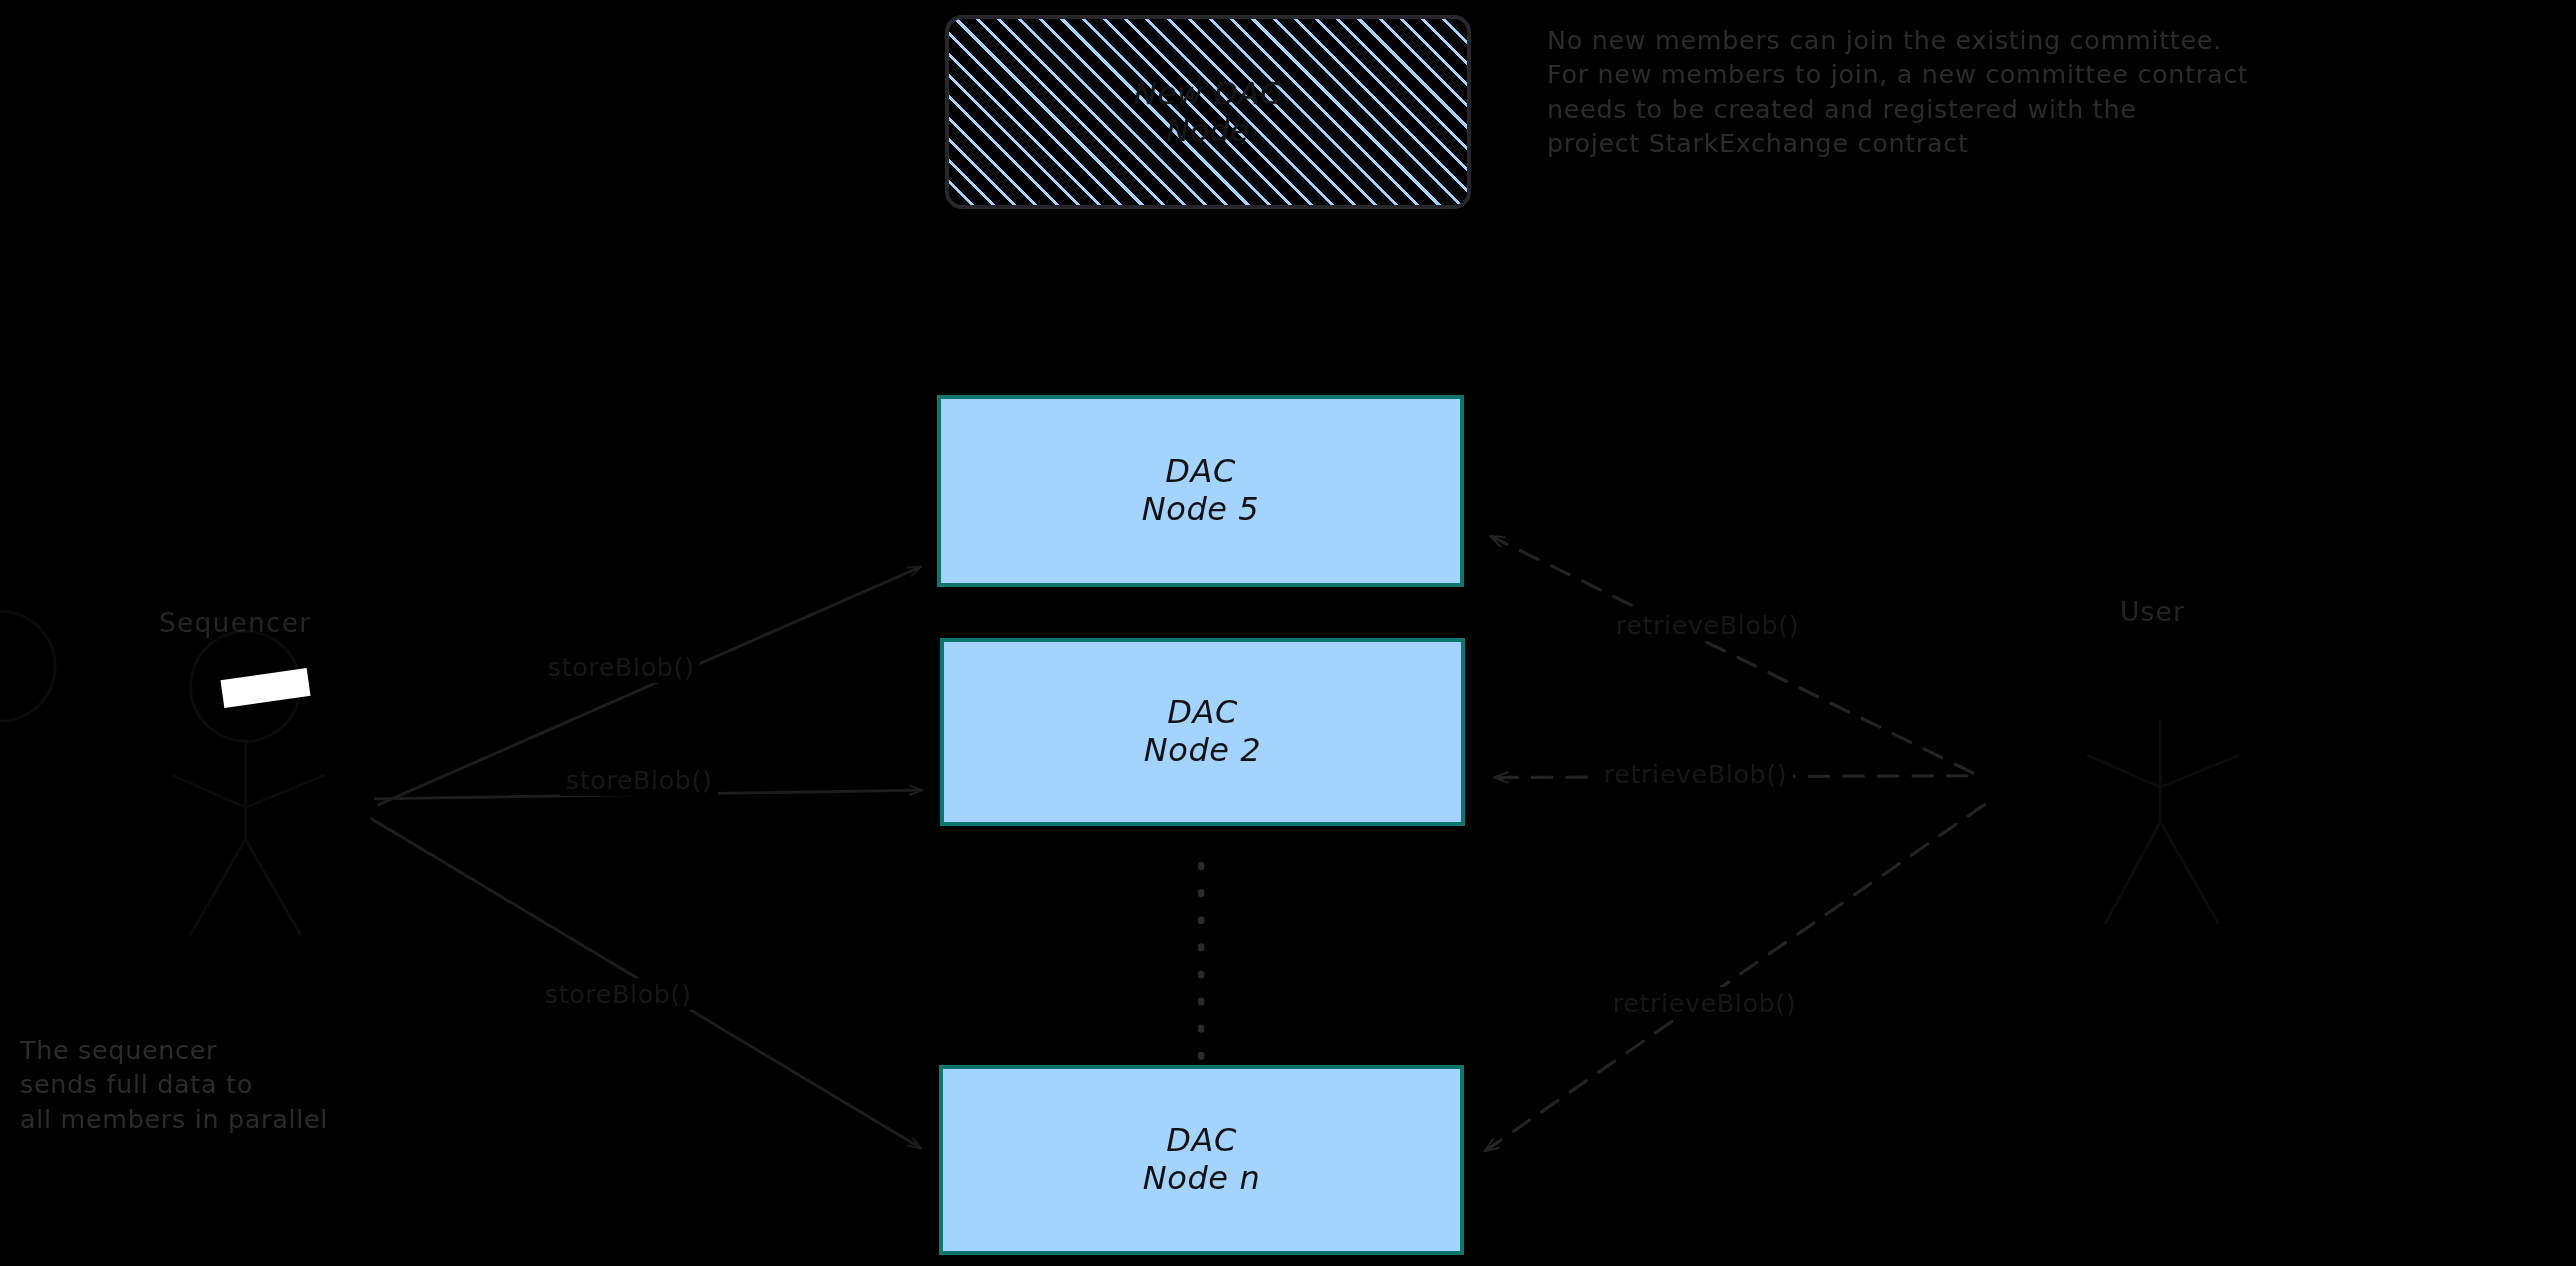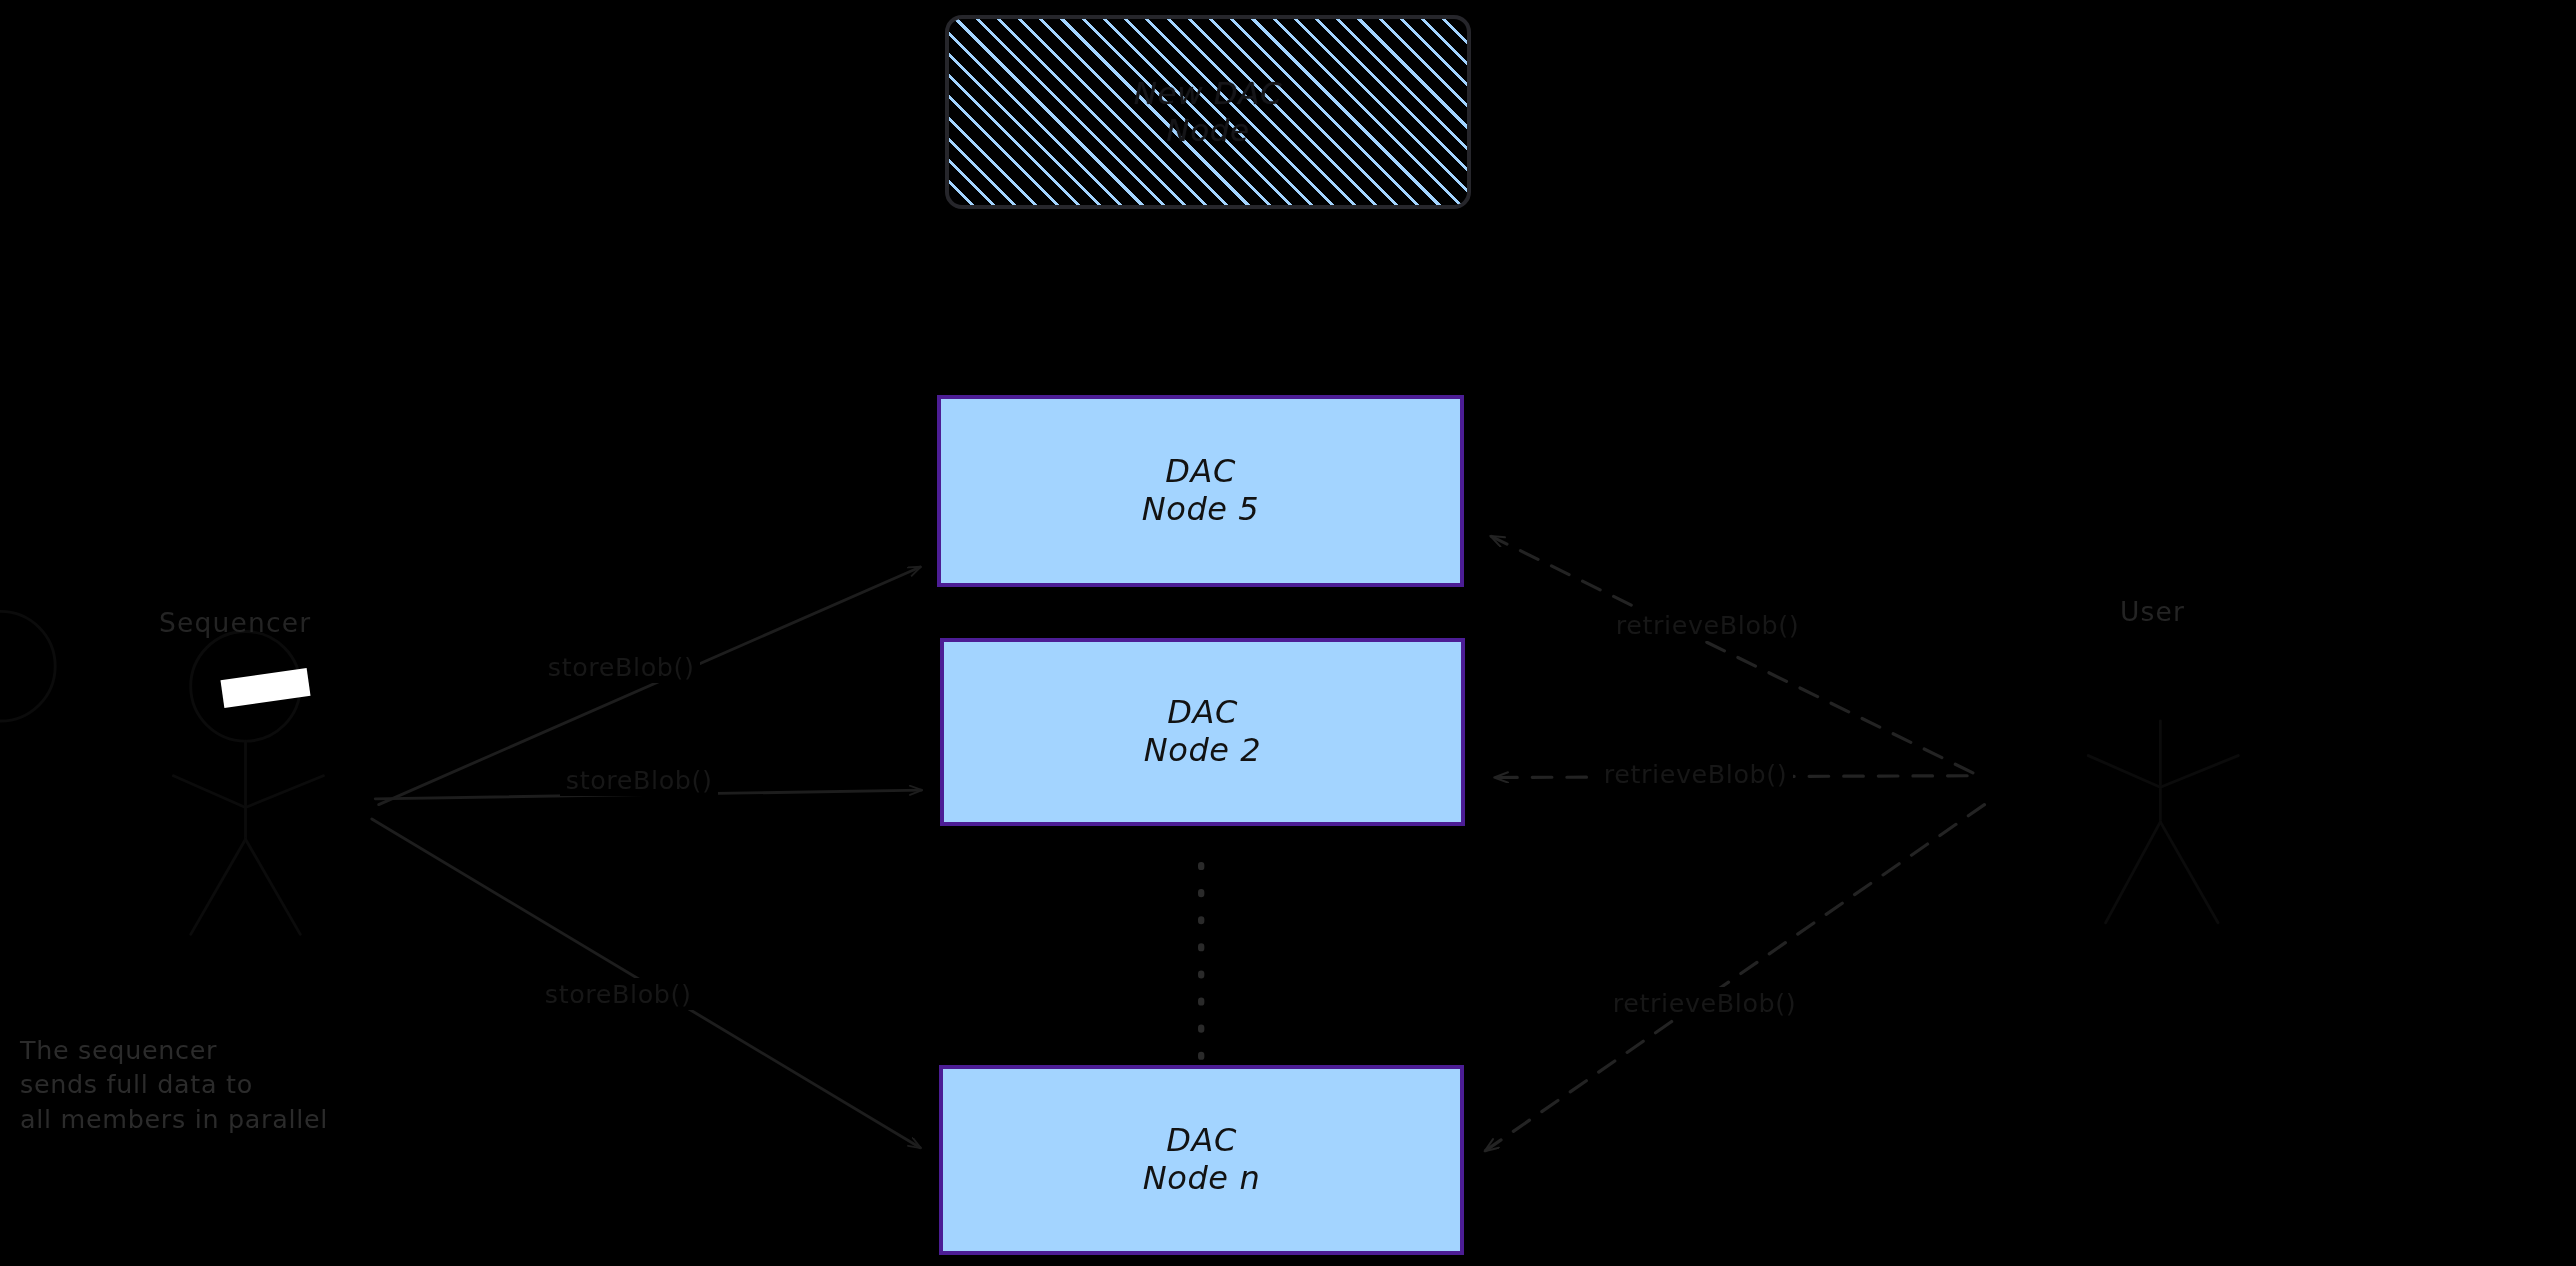--- a/index.html
+++ b/index.html
@@ -20,21 +20,21 @@
     left:0; top:0;
     width:2576px;
     height:1266px;
     pointer-events:none;
   }
 
   
   .node-box{
     position:absolute;
     background:#a3d4ff;
-    border:4px solid #4c1d95;
+    border:4px solid #0f766e;
     box-sizing:border-box;
     display:flex;
     flex-direction:column;
     align-items:center;
     justify-content:center;
     line-height:1.18;
   }
   .node-box .node-line{
     color:#121212;
     font-size:32px;
@@ -176,20 +176,24 @@
   <div class="edge-label" style="left:560px; top:764px;">storeBlob()</div>
 
   <div class="edge-label" style="left:539px; top:978px;">storeBlob()</div>
 
   <div class="edge-label" style="left:1610px; top:609px;">retrieveBlob()</div>
 
   <div class="edge-label" style="left:1598px; top:758px;">retrieveBlob()</div>
 
   <div class="edge-label" style="left:1607px; top:987px;">retrieveBlob()</div>
 
+  <div class="note" style="left:1547px; top:23px; width:935px;">No new members can join the existing committee.
+For new members to join, a new committee contract
+needs to be created and registered with the
+project StarkExchange contract</div>
 
 
   <div class="note" style="left:20px; top:1033px; width:438px;">The sequencer
 sends full data to
 all members in parallel</div>
 
 </div>
 
 
 </body></html>

